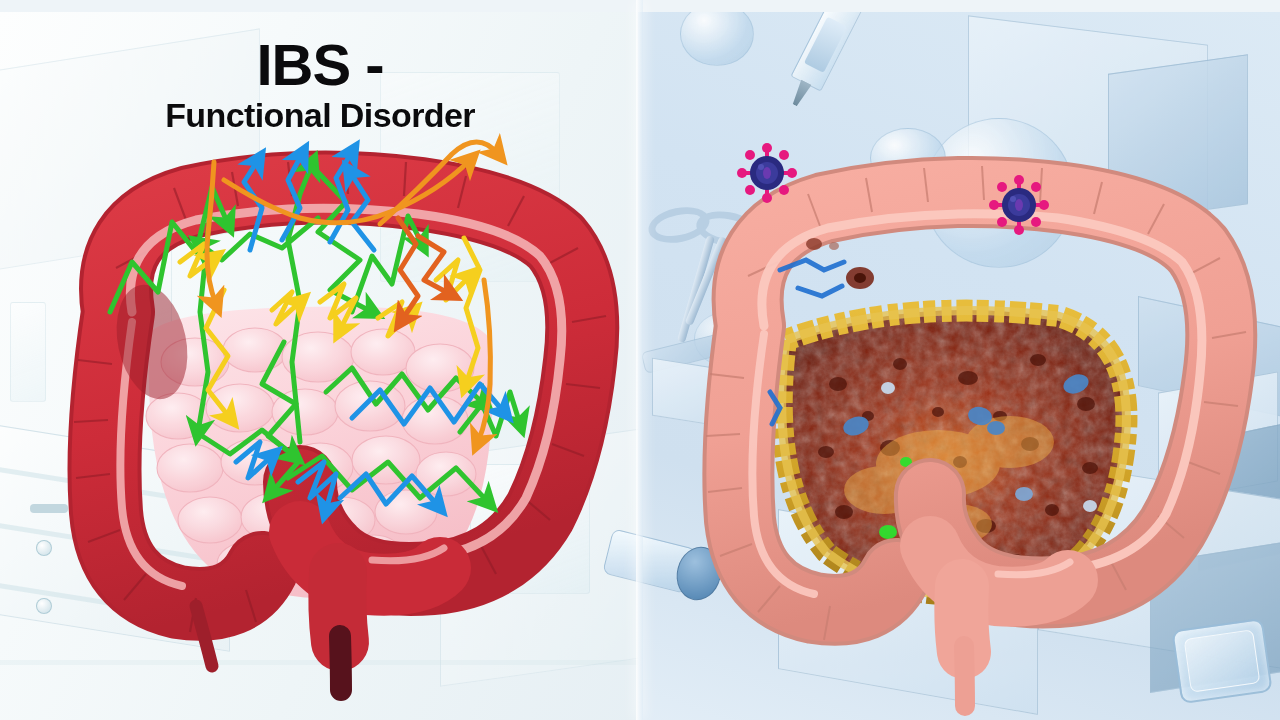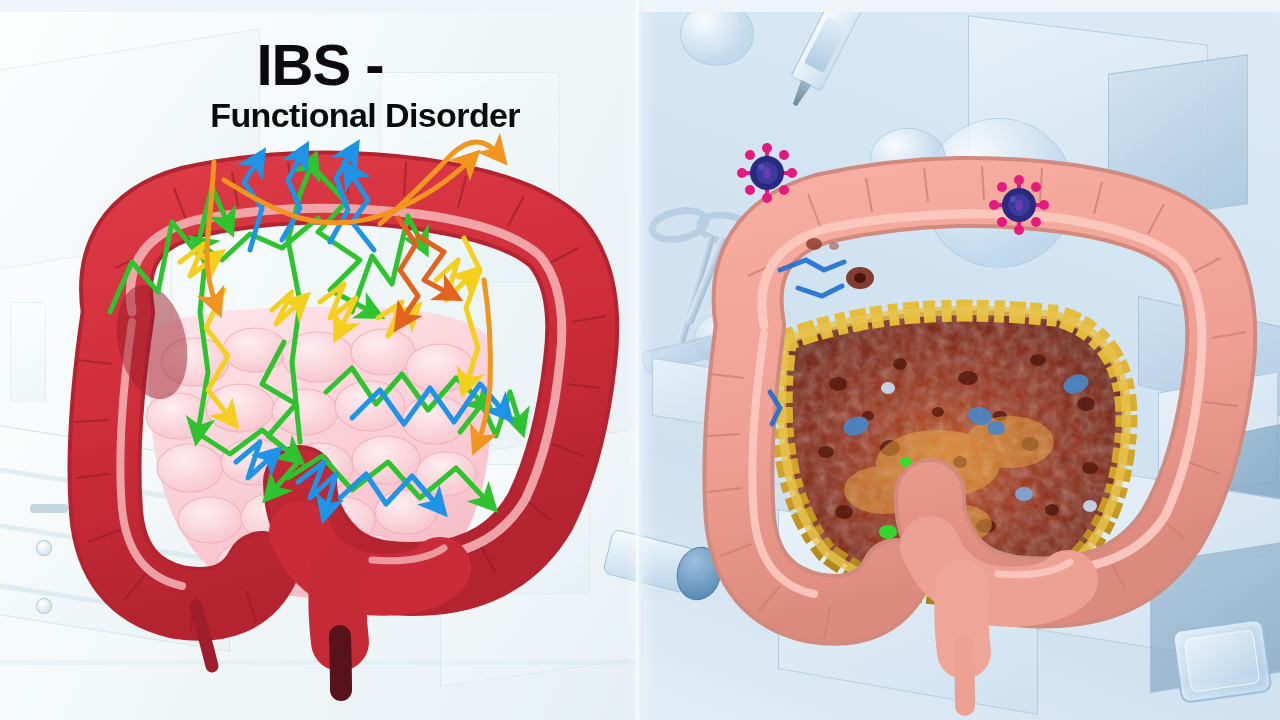--- a/index.html
+++ b/index.html
@@ -86,21 +86,21 @@
         border-radius:7px;border:1px solid rgba(255,255,255,.75);
         background:linear-gradient(150deg,rgba(255,255,255,.45),rgba(198,222,240,.35));}
 
   
   .title-wrap{position:absolute;text-align:center;z-index:40;user-select:none;}
   #title-left{left:120px;top:24px;width:400px;}
   .t-main{font-weight:bold;color:#0b0b0d;letter-spacing:-1px;line-height:1;
           text-shadow:0 1px 0 rgba(255,255,255,.65);}
   #title-left .t-main{font-size:58px;}
   .t-sub{font-weight:bold;color:#0b0b0d;letter-spacing:-0.6px;line-height:1.05;
-         text-shadow:0 1px 0 rgba(255,255,255,.6);text-align:right;}
+         text-shadow:0 1px 0 rgba(255,255,255,.6);}
   #title-left .t-sub{font-size:34px;margin-top:4px;}
 
   
   .colon-svg{position:absolute;z-index:20;}
 
   
   #arrows{position:absolute;left:0;top:0;width:642px;height:720px;z-index:30;}
 
   
   .virus{position:absolute;z-index:33;}

